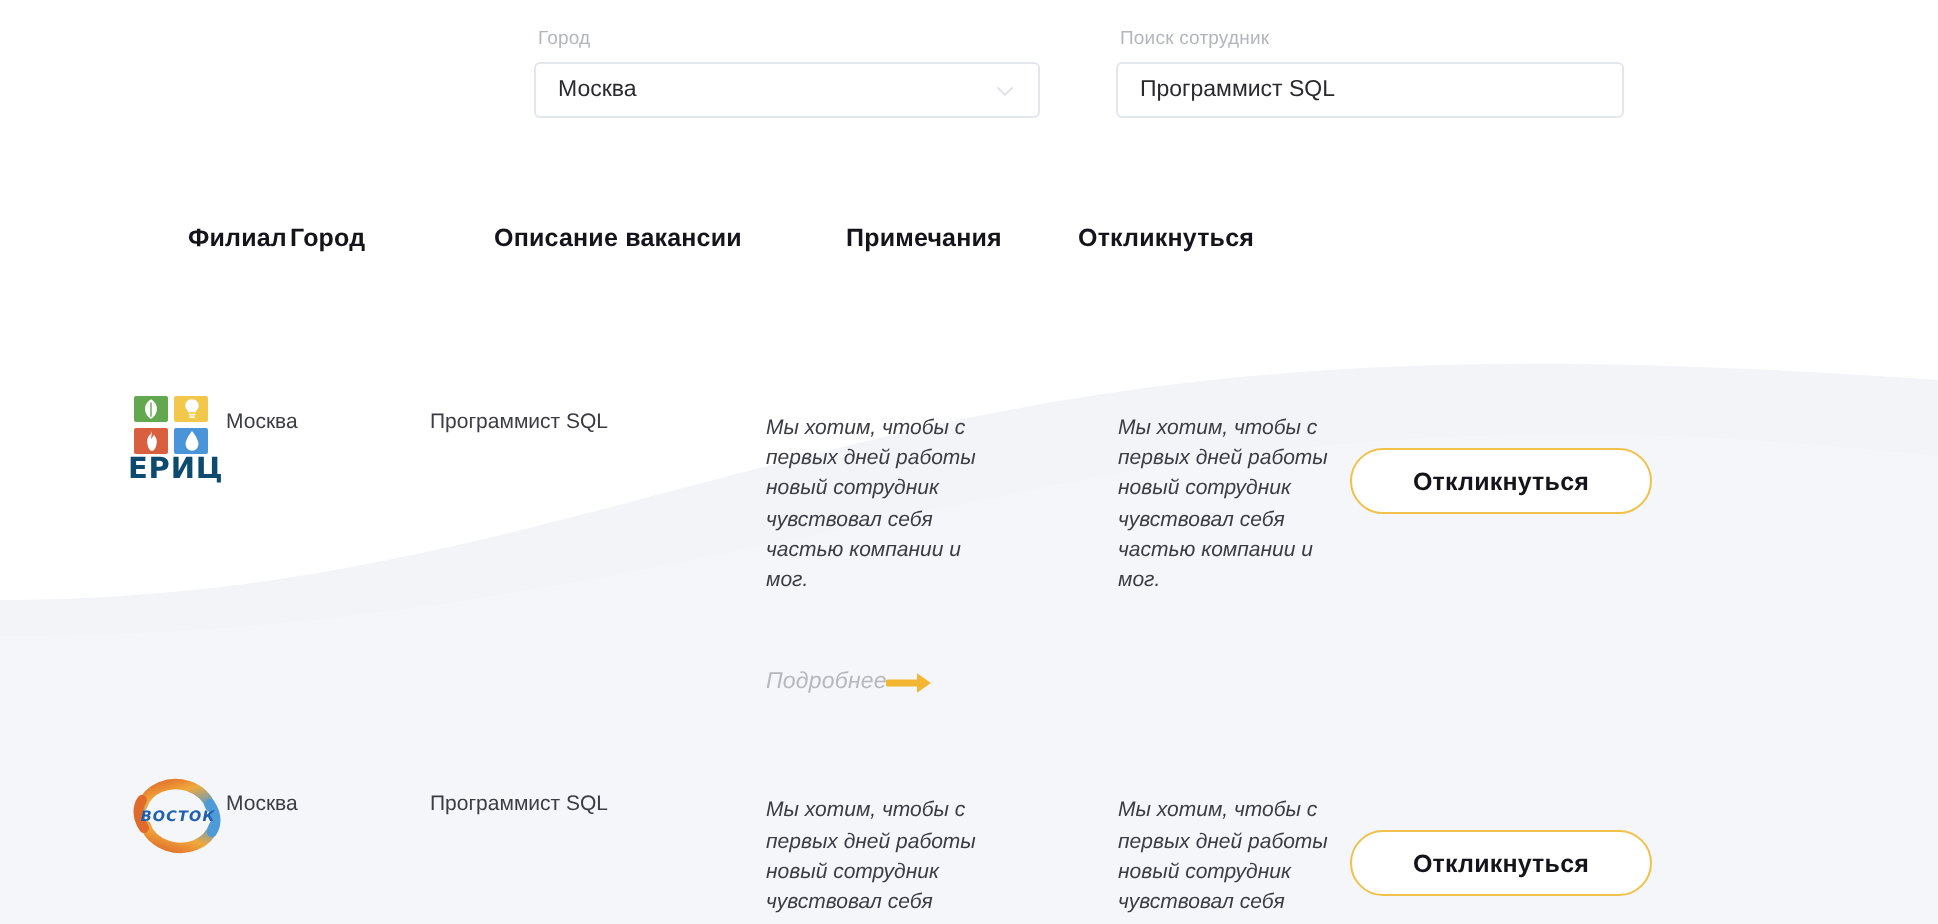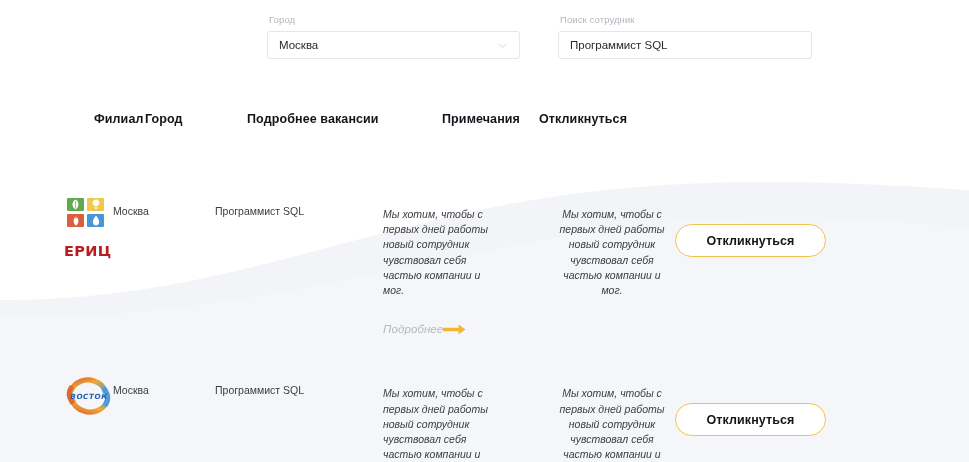--- a/index.html
+++ b/index.html
@@ -84,21 +84,21 @@
     position: relative;
     display: flex;
     align-items: flex-start;
   }
   .head-row { height: 46px; padding-left: 32px; }
 
   .c-branch { width: 113px; padding-left: 62px; box-sizing: border-box; }
   .c-city   { width: 102px; }
   .c-title  { width: 168px; }
   .c-desc   { width: 176px; }
-  .c-notes  { width: 116px; text-align: center; }
+  .c-notes  { width: 116px; }
   .c-apply  { width: 275px; }
 
   .th {
     font-size: 12.5px;
     font-weight: bold;
     color: #14141a;
     letter-spacing: .1px;
     white-space: nowrap;
   }
 
@@ -128,35 +128,35 @@
     display: flex;
     align-items: center;
     justify-content: center;
   }
   .eric-tile svg { display:block; }
   .eric-word {
     font-family: "DejaVu Sans", sans-serif;
     font-weight: bold;
     font-size: 14.5px;
     letter-spacing: .4px;
-    color: #b91c1c;
-    margin-top: 16px;
+    color: #0c4a6e;
+    margin-top: 0;
     margin-left: 2px;
   }
 
   
   .logo-vostok { width: 58px; position: relative; font-style: italic; }
   .logo-vostok svg { display: block; }
 
   
   .desc-text { max-width: 110px; }
   .more-link {
     display: flex;
     align-items: center;
-    margin-top: 24px;
+    margin-top: 36px;
   }
   .more-label {
     font-size: 11.5px;
     color: #b6b8be;
     letter-spacing: .1px;
   }
   .arrow svg { display: block; }
   .notes-text { max-width: 106px; }
 
   
@@ -213,21 +213,21 @@
       </div>
     </div>
 
   </div>
 
   <div class="table">
 
     <div class="row head-row">
       <div class="c-branch th">Филиал</div>
       <div class="c-city th">Город</div>
-      <div class="c-desc th">Подробнее вакансии</div>
+      <div class="c-desc th">Описание вакансии</div>
       <div class="c-notes th">Примечания</div>
       <div class="c-apply th">Откликнуться</div>
     </div>
 
     <div class="row body-row">
 
       <div class="c-branch logo-cell">
         <div class="logo-eric">
           <div class="eric-grid">
             <div class="eric-tile" style="background:#63a84f">

